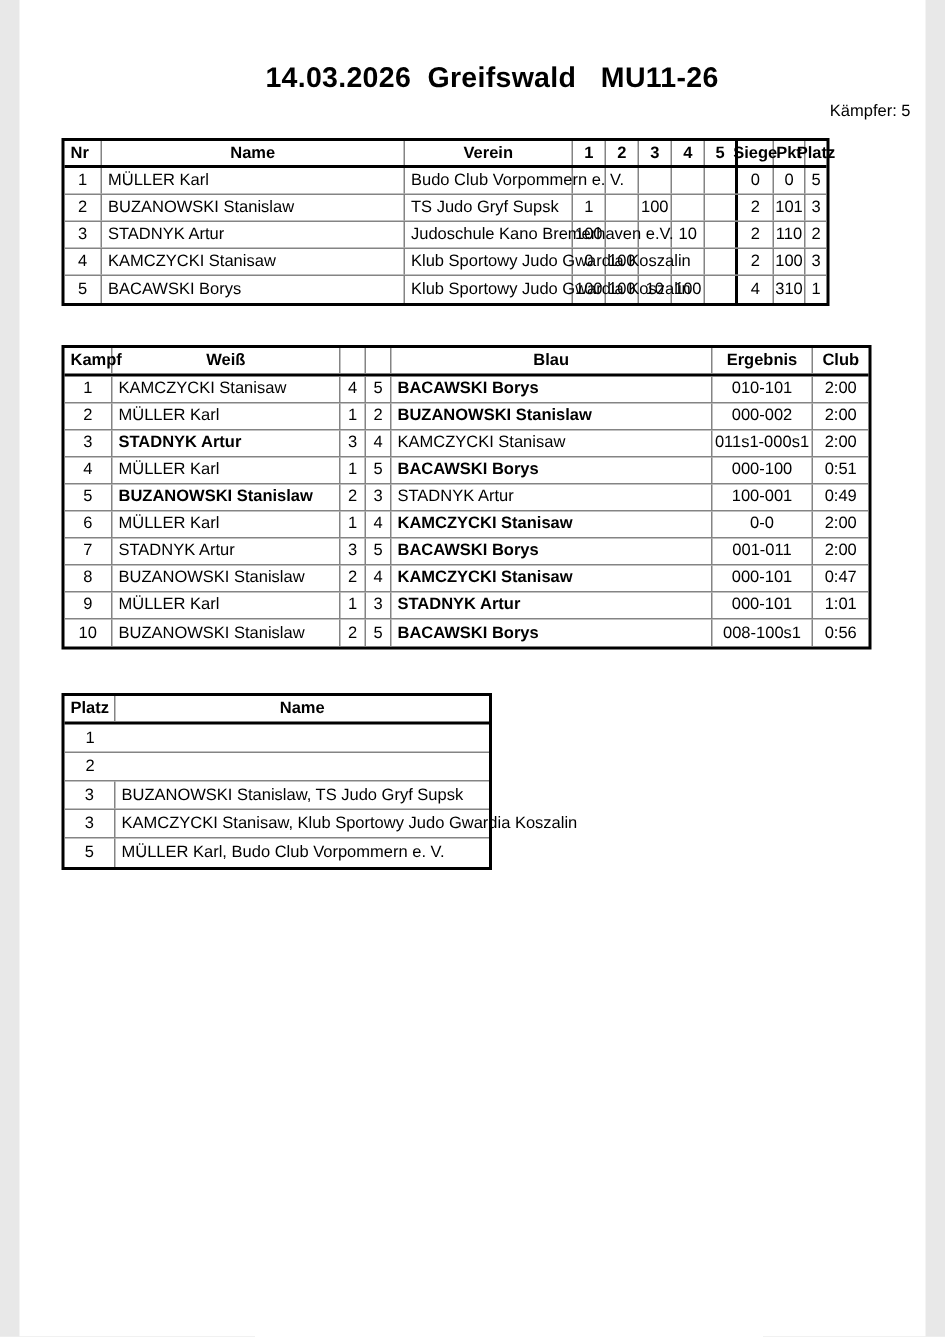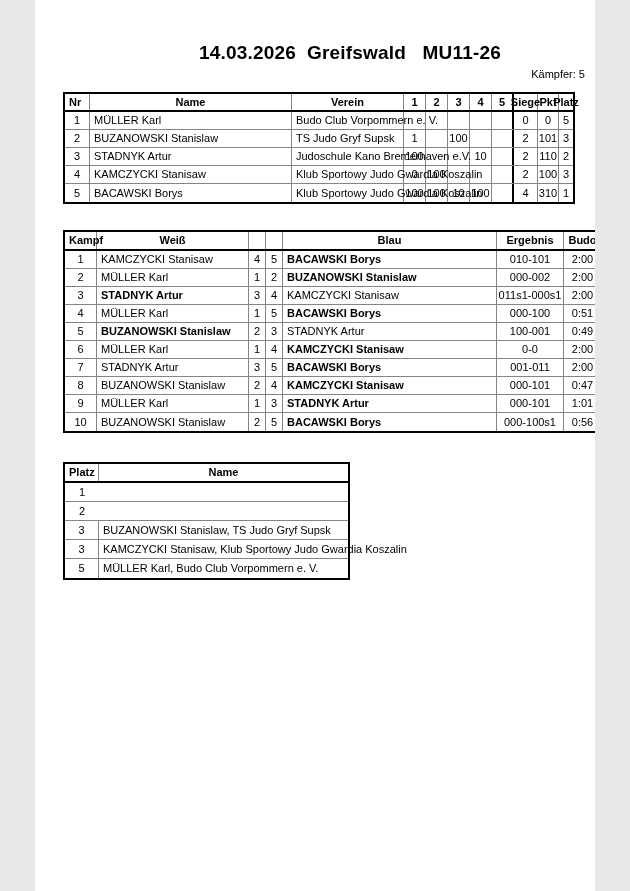--- a/index.html
+++ b/index.html
@@ -1,17 +1,17 @@
 <!DOCTYPE html>
 <html><head>
 <meta charset="utf-8">
 <style>
   html,body{margin:0;padding:0;background:#e8e8e8;}
   .page{
-    position:relative;width:560px;height:891px;background:#ffffff;
+    position:relative;width:604px;height:891px;background:#ffffff;
     font-family:"Liberation Sans","DejaVu Sans",sans-serif;color:#000;
     overflow:hidden;margin:0 auto;
   }
   .title{
     position:absolute;top:42px;left:0;width:630px;text-align:center;
     font-size:19px;font-weight:bold;white-space:pre;letter-spacing:0.2px;
   }
   .sec-title{position:absolute;font-size:13px;font-weight:bold;text-align:center;white-space:pre;margin-top:28px;}
   .sec-k1{top:65px;left:0;width:496px;}
   .sec-k2{top:211px;left:0;width:530px;text-align:center;}
@@ -145,21 +145,21 @@
   <div class="sec-title sec-k2">Kämpfe</div>
 
   <div class="tbl t2">
     <div class="tr head">
       <div class="td lft">Kampf</div>
       <div class="td">Weiß</div>
       <div class="td"></div>
       <div class="td"></div>
       <div class="td">Blau</div>
       <div class="td">Ergebnis</div>
-      <div class="td">Budo</div>
+      <div class="td">Club</div>
     </div>
 
     <div class="tr t2row" data-winner="blau">
       <div class="td">1</div>
       <div class="td lft w-name">KAMCZYCKI Stanisaw</div>
       <div class="td">4</div>
       <div class="td">5</div>
       <div class="td lft b-name">BACAWSKI Borys</div>
       <div class="td">010-101</div>
       <div class="td">2:00</div>
@@ -244,21 +244,21 @@
       <div class="td">000-101</div>
       <div class="td">1:01</div>
     </div>
 
     <div class="tr t2row" data-winner="blau">
       <div class="td">10</div>
       <div class="td lft w-name">BUZANOWSKI Stanislaw</div>
       <div class="td">2</div>
       <div class="td">5</div>
       <div class="td lft b-name">BACAWSKI Borys</div>
-      <div class="td">000-100s1</div>
+      <div class="td">008-100s1</div>
       <div class="td">0:56</div>
     </div>
   </div>
 
   <div class="sec-title sec-k3">Ergebnisse</div>
 
   <div class="tbl t3">
     <div class="tr head">
       <div class="td lft">Platz</div>
       <div class="td">Name</div>

